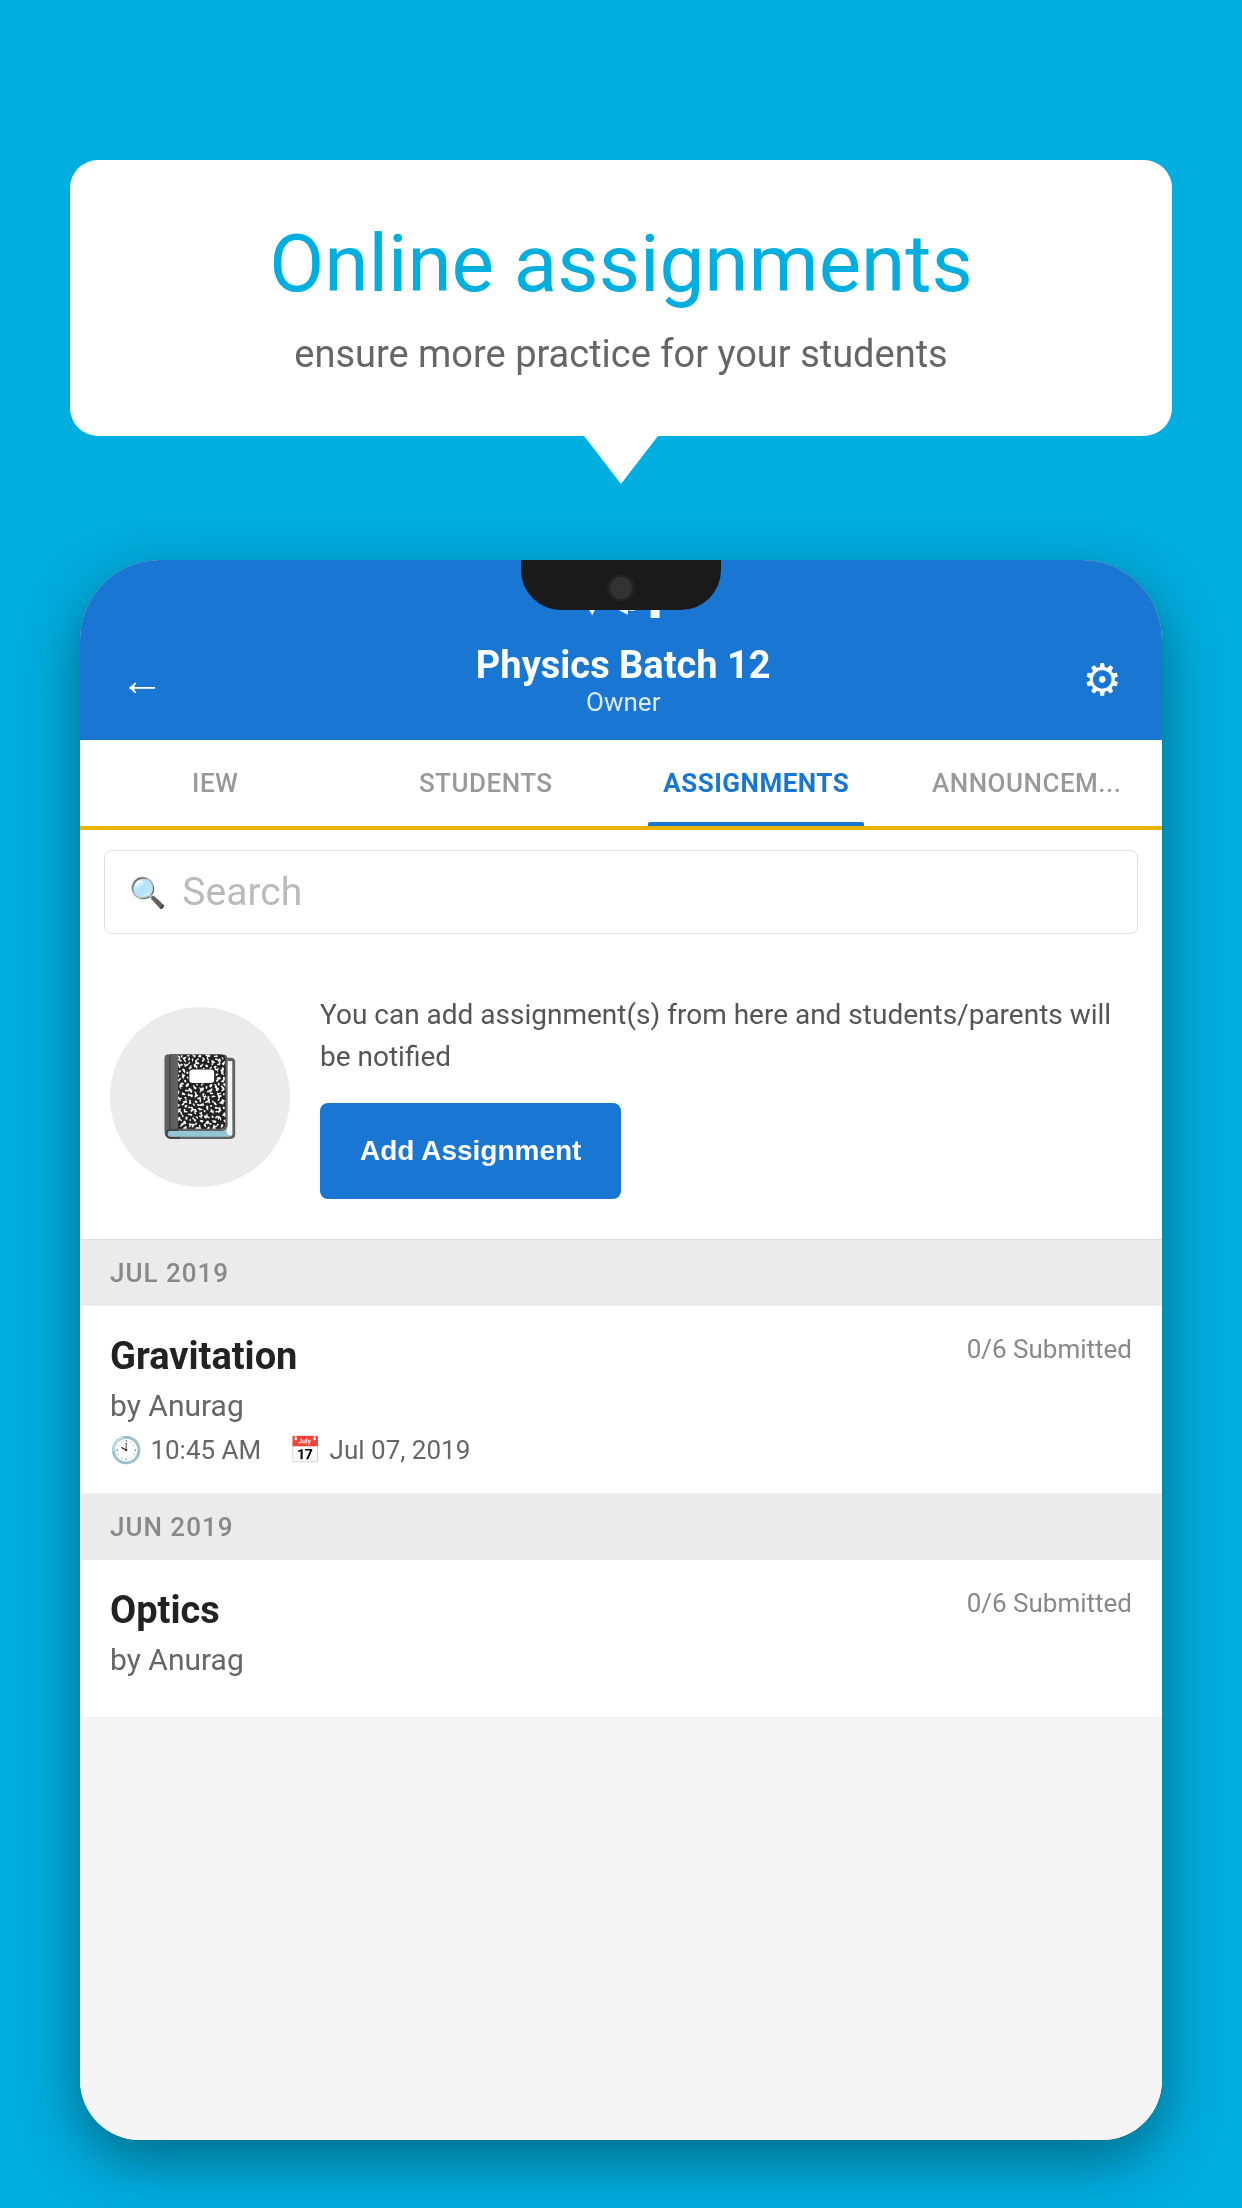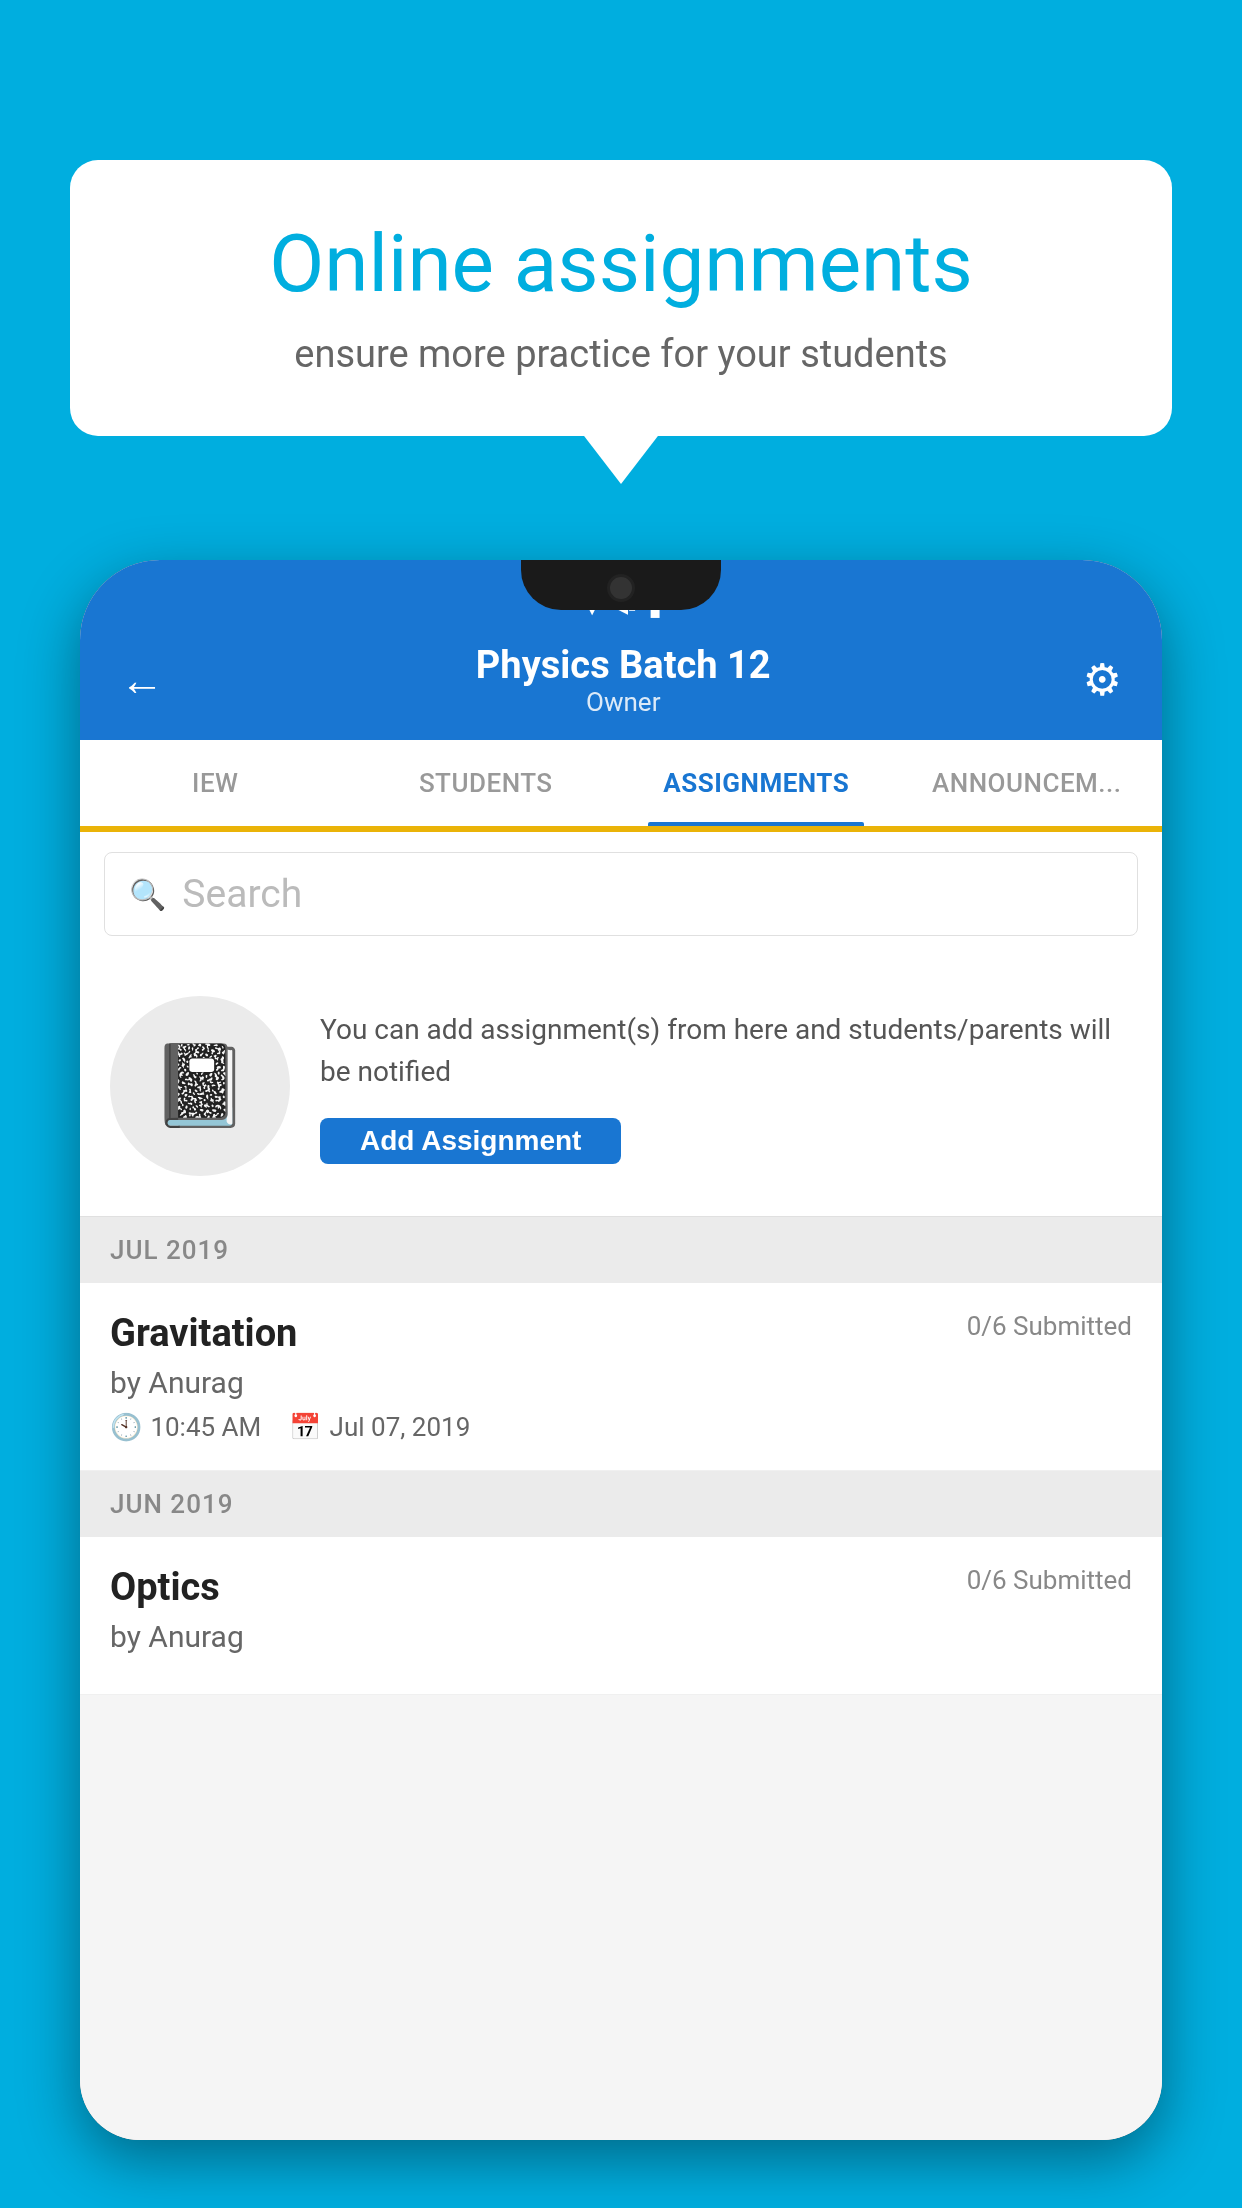--- a/index.html
+++ b/index.html
@@ -165,21 +165,21 @@
     .header-settings {
       color: white;
       font-size: 44px;
     }
 
     
     .tabs-bar {
       background: white;
       display: flex;
       align-items: center;
-      border-bottom: 6px solid #eab308;
+      border-bottom: 4px solid #eab308;
       overflow: hidden;
     }
 
     .tab-item {
       flex: 1;
       text-align: center;
       padding: 28px 10px;
       font-size: 26px;
       color: #999;
       font-weight: 500;
@@ -273,21 +273,21 @@
       color: #555;
       line-height: 1.5;
       margin-bottom: 25px;
     }
 
     .add-assignment-btn {
       background: #1976D2;
       color: white;
       border: none;
       border-radius: 8px;
-      padding: 7px 40px;
+      padding: 32px 40px;
       font-size: 28px;
       font-weight: 600;
       cursor: pointer;
       display: inline-block;
     }
 
     
     .section-header {
       background: #ebebeb;
       padding: 18px 30px;

